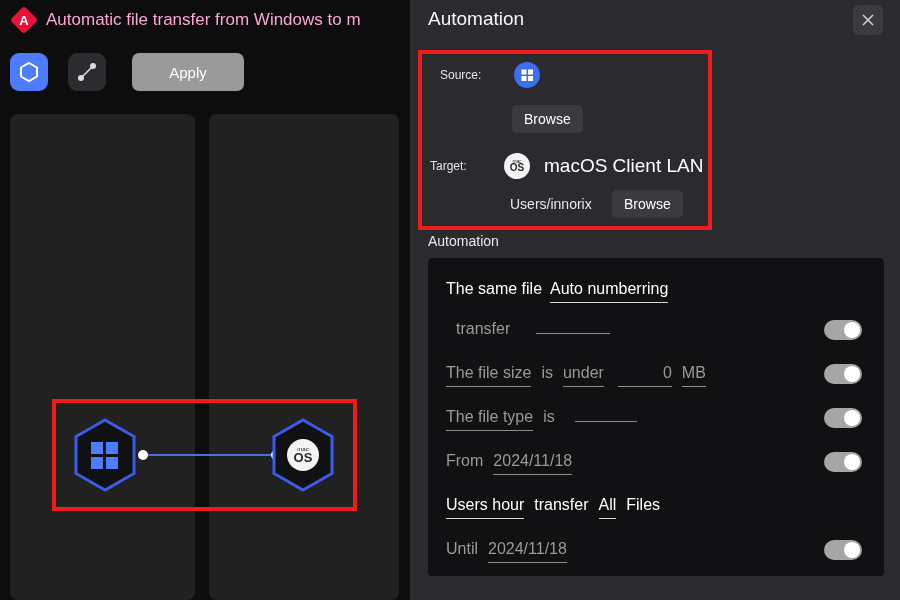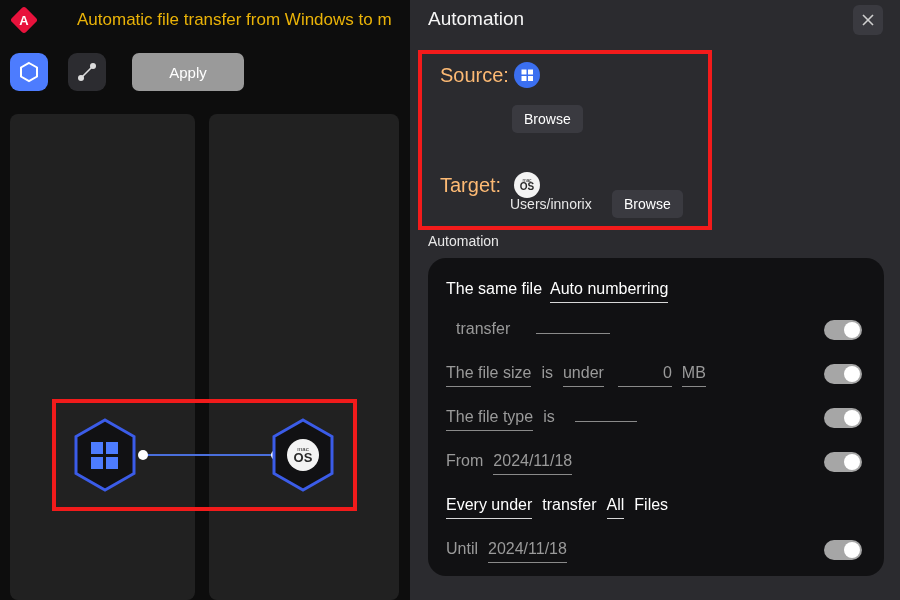--- a/index.html
+++ b/index.html
@@ -28,21 +28,21 @@
   #app-icon .diamond {
     position: absolute; left: 2px; top: 2px; width: 20px; height: 20px;
     background: #e8123c; transform: rotate(45deg); border-radius: 3px;
   }
   #app-icon .letter {
     position: absolute; left: 0; top: 0; width: 24px; height: 24px;
     display: flex; align-items: center; justify-content: center;
     color: #fff; font-size: 13px; font-weight: bold; line-height: 1;
   }
   #app-title {
-    color: #eab308; font-size: 17px; white-space: nowrap; margin-left: 31px;
+    color: #f9a8d4; font-size: 17px; white-space: nowrap;
   }
 
   #toolbar {
     position: absolute; left: 10px; top: 53px;
     display: flex; align-items: center; gap: 20px;
   }
   .tool-btn {
     width: 38px; height: 38px; border-radius: 9px;
     display: flex; align-items: center; justify-content: center;
   }
@@ -113,22 +113,22 @@
   #source-target-box {
     position: absolute; left: 8px; top: 50px; width: 294px; height: 180px;
     border: 4px solid #f21b1b;
   }
   #source-target-inner {
     position: absolute; left: 12px; top: 50px; width: 286px; height: 172px;
     background: #2b2b2f;
   }
   .st-row { position: absolute; display: flex; align-items: center; }
   #source-row { left: 18px; top: 12px; }
-  #target-row { left: 18px; top: 103px; margin-top: 19px; }
-  .st-label { color: #fdba74; font-size: 20px; width: 74px; }
+  #target-row { left: 8px; top: 103px; }
+  .st-label { color: #e5e5e5; font-size: 12px; width: 74px; }
   .st-name { color: #ffffff; font-size: 19px; margin-left: 14px; }
 
   .os-badge { width: 26px; height: 26px; border-radius: 50%; flex: 0 0 26px; }
   .os-badge.win { background: #3b6ff0; display:flex; align-items:center; justify-content:center; }
   .os-badge.mac {
     background: #f3f3f3; color: #2a2a2a;
     display: flex; flex-direction: column; align-items: center; justify-content: center;
     line-height: 1;
   }
   .os-badge.mac .mac-top { font-size: 5px; letter-spacing: -0.2px; }
@@ -148,21 +148,21 @@
   }
 
   #automation-section-label {
     position: absolute; left: 18px; top: 233px;
     color: #e8e8e8; font-size: 14px;
   }
 
   
   #rules-card {
     position: absolute; left: 18px; top: 258px; width: 456px; height: 318px;
-    background: #111113; border-radius: 18px;
+    background: #111113; border-radius: 4px;
   }
   .rule-row { position: absolute; left: 18px; right: 0; display: flex; align-items: baseline; }
   .tok { font-size: 16px; white-space: nowrap; }
   .tok.bright { color: #ffffff; }
   .tok.dim { color: #9a9a9a; }
   .tok.under {
     border-bottom: 1px solid #8a8a8a; padding-bottom: 4px;
   }
   .tok.under.bright { border-bottom-color: #d8d8d8; }
   .gap { display: inline-block; }
@@ -279,20 +279,21 @@
       </div>
 
       <button class="browse-btn" id="source-browse">Browse</button>
 
       <div class="st-row" id="target-row">
         <span class="st-label">Target:</span>
         <span class="os-badge mac">
           <span class="mac-top">mac</span>
           <span class="mac-bot">OS</span>
         </span>
+        <span class="st-name">macOS Client LAN</span>
       </div>
 
       <div id="target-path">Users/innorix</div>
       <button class="browse-btn" id="target-browse">Browse</button>
     </div>
 
     <div id="source-target-box"></div>
 
     <div id="automation-section-label">Automation</div>
 
@@ -343,21 +344,21 @@
       <div class="rule-row" id="row-from">
         <span class="tok dim">From</span>
         <span class="gap" style="width:10px"></span>
         <span class="tok dim under">2024/11/18</span>
         <div class="toggle">
             <div class="knob"></div>
           </div>
       </div>
 
       <div class="rule-row" id="row-every">
-        <span class="tok bright under">Every under</span>
+        <span class="tok bright under">Users hour</span>
         <span class="gap" style="width:10px"></span>
         <span class="tok bright">transfer</span>
         <span class="gap" style="width:10px"></span>
         <span class="tok bright under">All</span>
         <span class="gap" style="width:10px"></span>
         <span class="tok bright">Files</span>
       </div>
 
       <div class="rule-row" id="row-until">
         <span class="tok dim">Until</span>

